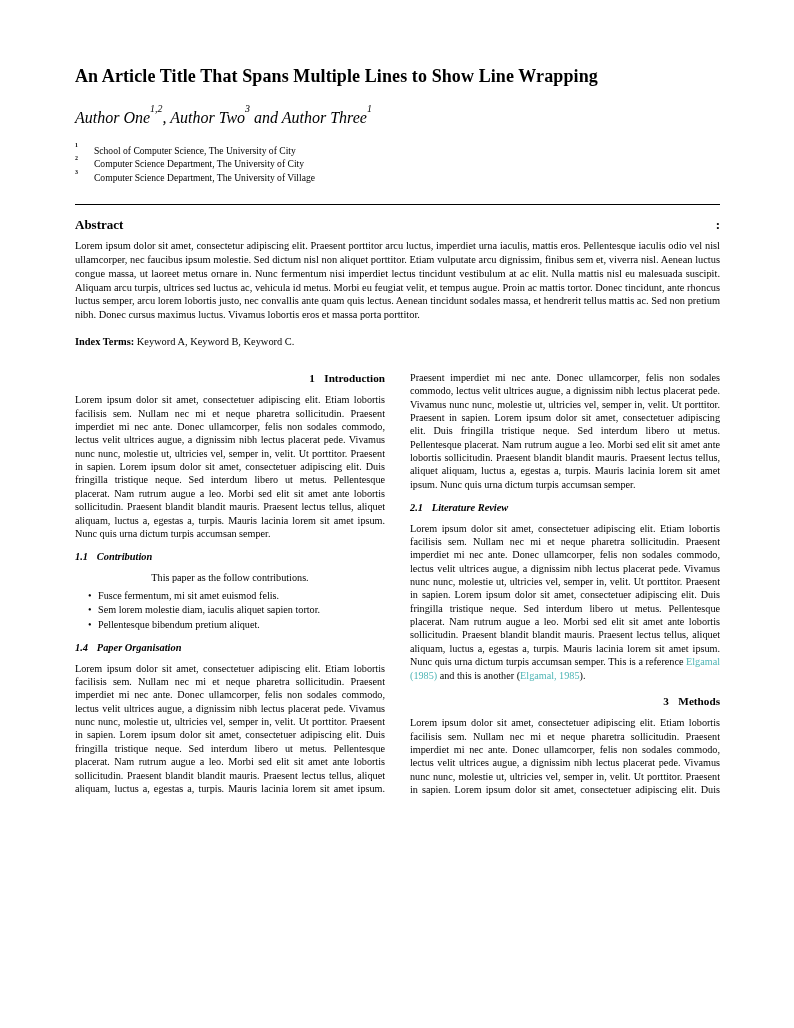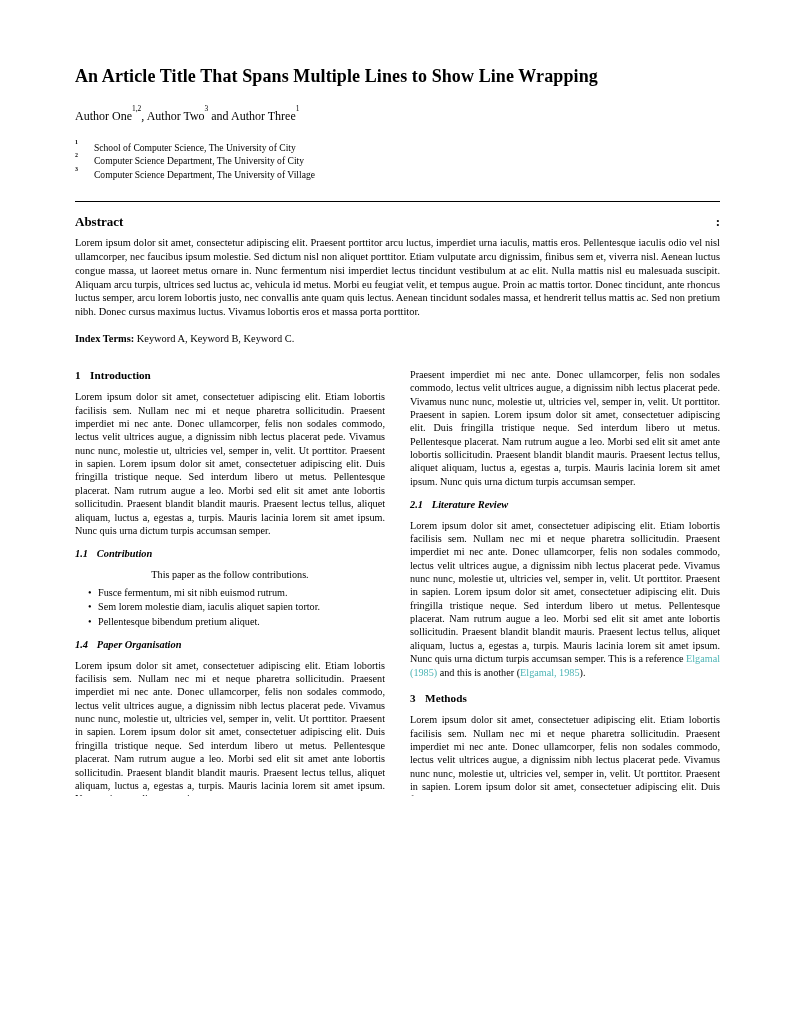--- a/index.html
+++ b/index.html
@@ -12,21 +12,21 @@
   .page {
     width:794px; height:796px;
     padding:66px 74px 0 75px;
     overflow:hidden;
   }
   
   .title {
     font-size:18px; font-weight:bold; line-height:1.2;
     margin-bottom:21px; letter-spacing:0.1px;
   }
-  .authors { font-size:12px; margin-bottom:17px; }
+  .authors { font-size:16px; margin-bottom:17px;font-style:italic; }
   sup { font-size:0.62em; position:relative; top:-0.45em; line-height:0; }
   .affils { font-size:9.6px; line-height:1.42; }
   .affils sup { font-weight:bold; }
   .affil-text { margin-left:16px;text-align:center; }
   .rule {
     border:none; border-top:1px solid #000;
     margin:20px 0 12px 0;
   }
   
   .abs-head {
@@ -40,21 +40,21 @@
   .index-terms { font-size:10.4px; margin-top:14px; }
   .b { font-weight:bold; }
   
   .columns {
     display:flex; gap:25px; margin-top:24px;
     font-size:10.2px; line-height:1.31; text-align:justify;
     hyphens:auto; -webkit-hyphens:auto;
   }
   .col { width:310px; }
   h2.sec {
-    font-size:11.2px; font-weight:bold; text-align:left;
+    font-size:11.2px; font-weight:bold; text-align:right;
     margin:13px 0 8px 0; line-height:1.2;
   }
   h2.sec:first-child { margin-top:1px; }
   h3.subsec {
     font-size:10.4px; font-weight:bold; font-style:italic; text-align:left;
     margin:11px 0 7px 0; line-height:1.2;
   }
   .sec-num { margin-right:0.85em; }
   .para { margin-bottom:0; }
   .lead { margin-bottom:5px; text-align:center; }
@@ -93,21 +93,21 @@
 
   <div class="columns">
 
     <div class="col">
       <h2 class="sec"><span class="sec-num">1</span><span>Introduction</span></h2>
       <p class="para">Lorem ipsum dolor sit amet, consectetuer adipiscing elit. Etiam lobortis facilisis sem. Nullam nec mi et neque pharetra sollicitudin. Praesent imperdiet mi nec ante. Donec ullamcorper, felis non sodales commodo, lectus velit ultrices augue, a dignissim nibh lectus placerat pede. Vivamus nunc nunc, molestie ut, ultricies vel, semper in, velit. Ut porttitor. Praesent in sapien. Lorem ipsum dolor sit amet, consectetuer adipiscing elit. Duis fringilla tristique neque. Sed interdum libero ut metus. Pellentesque placerat. Nam rutrum augue a leo. Morbi sed elit sit amet ante lobortis sollicitudin. Praesent blandit blandit mauris. Praesent lectus tellus, aliquet aliquam, luctus a, egestas a, turpis. Mauris lacinia lorem sit amet ipsum. Nunc quis urna dictum turpis accumsan semper.</p>
 
       <h3 class="subsec"><span class="sec-num">1.1</span><span>Contribution</span></h3>
       <p class="para lead">This paper as the follow contributions.</p>
       <ul class="bullets">
-        <li>Fusce fermentum, mi sit nibh euismod rutrum.</li>
+        <li>Fusce fermentum, mi sit amet euismod felis.</li>
         <li>Sem lorem molestie diam, iaculis aliquet sapien tortor.</li>
         <li>Pellentesque bibendum pretium aliquet.</li>
       </ul>
 
       <h3 class="subsec"><span class="sec-num">1.4</span><span>Paper Organisation</span></h3>
       <p class="para">Lorem ipsum dolor sit amet, consectetuer adipiscing elit. Etiam lobortis facilisis sem. Nullam nec mi et neque pharetra sollicitudin. Praesent imperdiet mi nec ante. Donec ullamcorper, felis non sodales commodo, lectus velit ultrices augue, a dignissim nibh lectus placerat pede. Vivamus nunc nunc, molestie ut, ultricies vel, semper in, velit. Ut porttitor. Praesent in sapien. Lorem ipsum dolor sit amet, consectetuer adipiscing elit. Duis fringilla tristique neque. Sed interdum libero ut metus. Pellentesque placerat. Nam rutrum augue a leo. Morbi sed elit sit amet ante lobortis sollicitudin. Praesent blandit blandit mauris. Praesent lectus tellus, aliquet aliquam, luctus a, egestas a, turpis. Mauris lacinia lorem sit amet ipsum. Nunc quis urna dictum turpis accumsan semper.</p>
 
       <h2 class="sec"><span class="sec-num">2</span><span>Background</span></h2>
       <p class="para">Lorem ipsum dolor sit amet, consectetuer adipiscing elit. Etiam lobortis facilisis sem. Nullam nec mi et neque pharetra sollicitudin.</p>
     </div>

